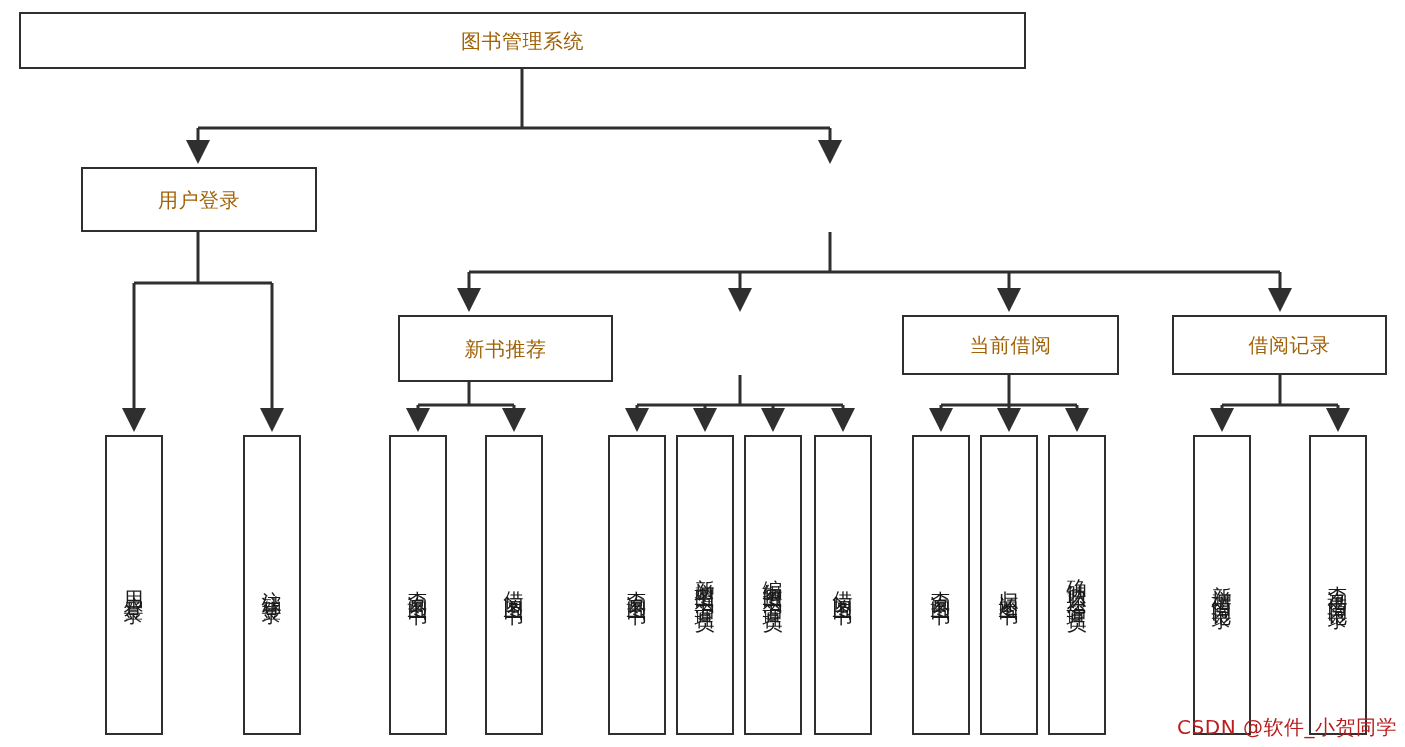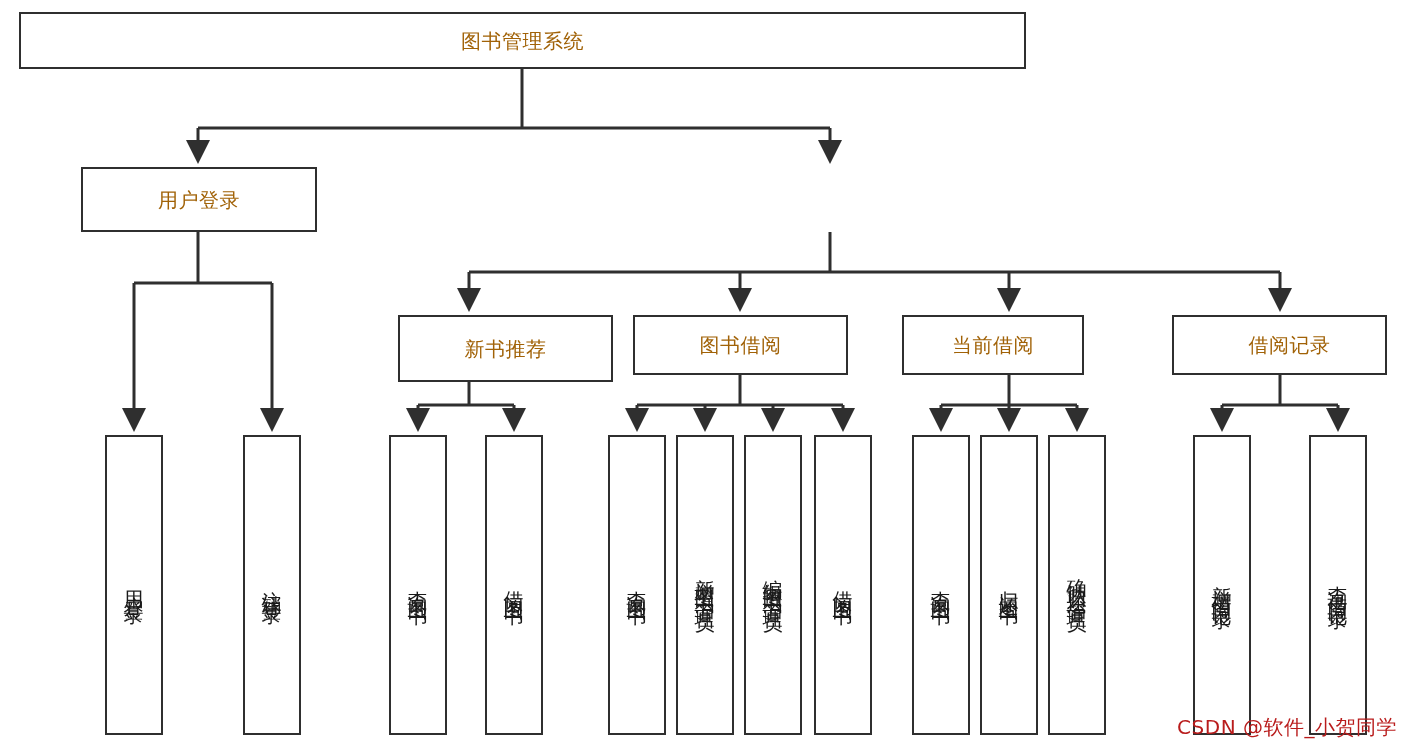--- a/index.html
+++ b/index.html
@@ -128,25 +128,22 @@
 
   <div class="node-box" style="left:81px; top:167px; width:236px; height:65px;">
     <span class="node-label-h">用户登录</span>
   </div>
 
 
   <div class="node-box" style="left:362px; top:315px; width:215px; height:67px;margin-left:36px;">
     <span class="node-label-h">新书推荐</span>
   </div>
 
-  <div class="node-box" style="left:633px; top:315px; width:215px; height:60px;">
-    <span class="node-label-h">图书借阅</span>
-  </div>
-
-  <div class="node-box" style="left:902px; top:315px; width:182px; height:60px;">
+
+  <div class="node-box" style="left:902px; top:315px; width:217px; height:60px;">
     <span class="node-label-h">当前借阅</span>
   </div>
 
   <div class="node-box" style="left:1172px; top:315px; width:215px; height:60px;padding-left:20px;">
     <span class="node-label-h">借阅记录</span>
   </div>
 
   <div class="node-box leaf-box" style="left:105px; top:435px; width:58px; height:300px;">
     <span class="node-label-v">用户登录</span>
   </div>

